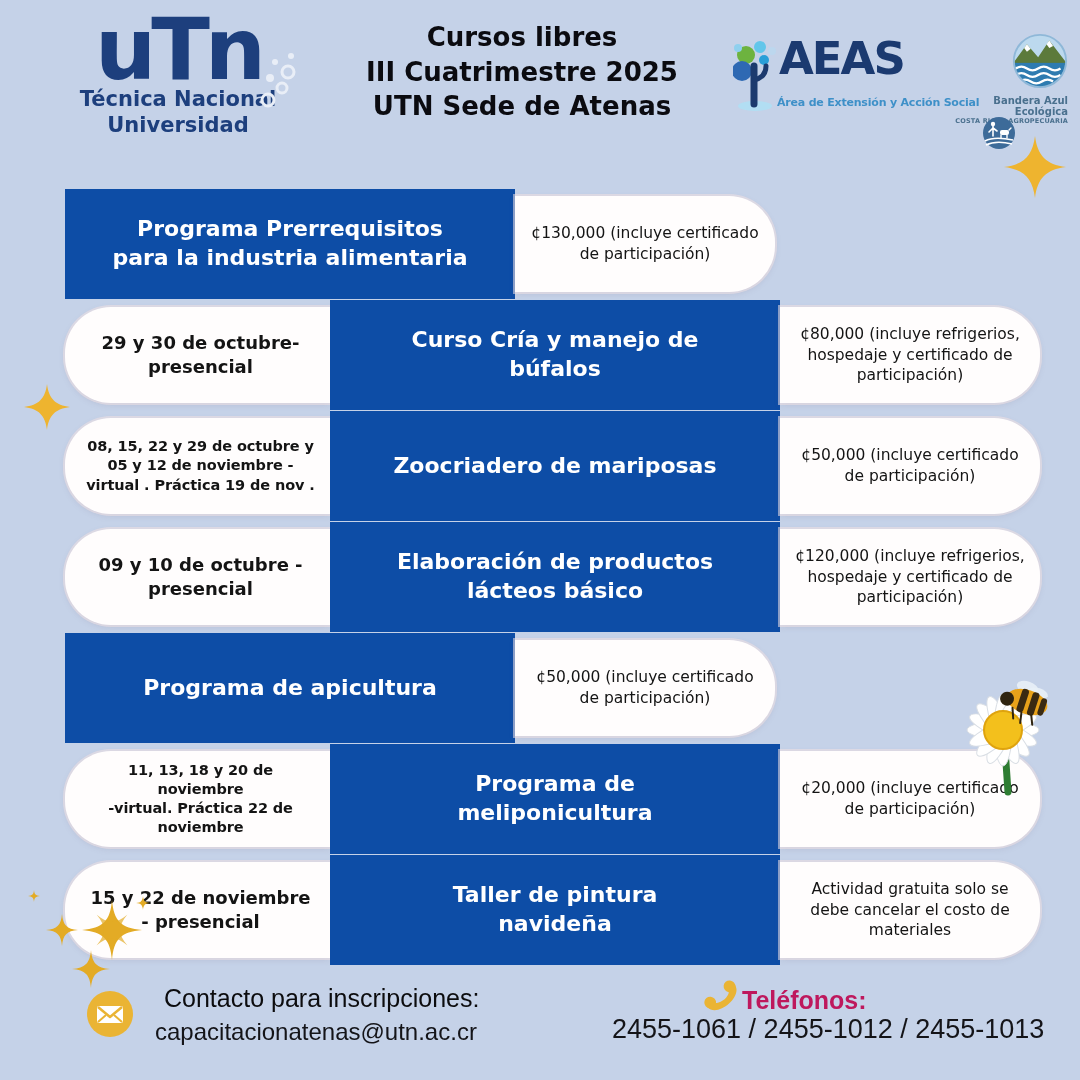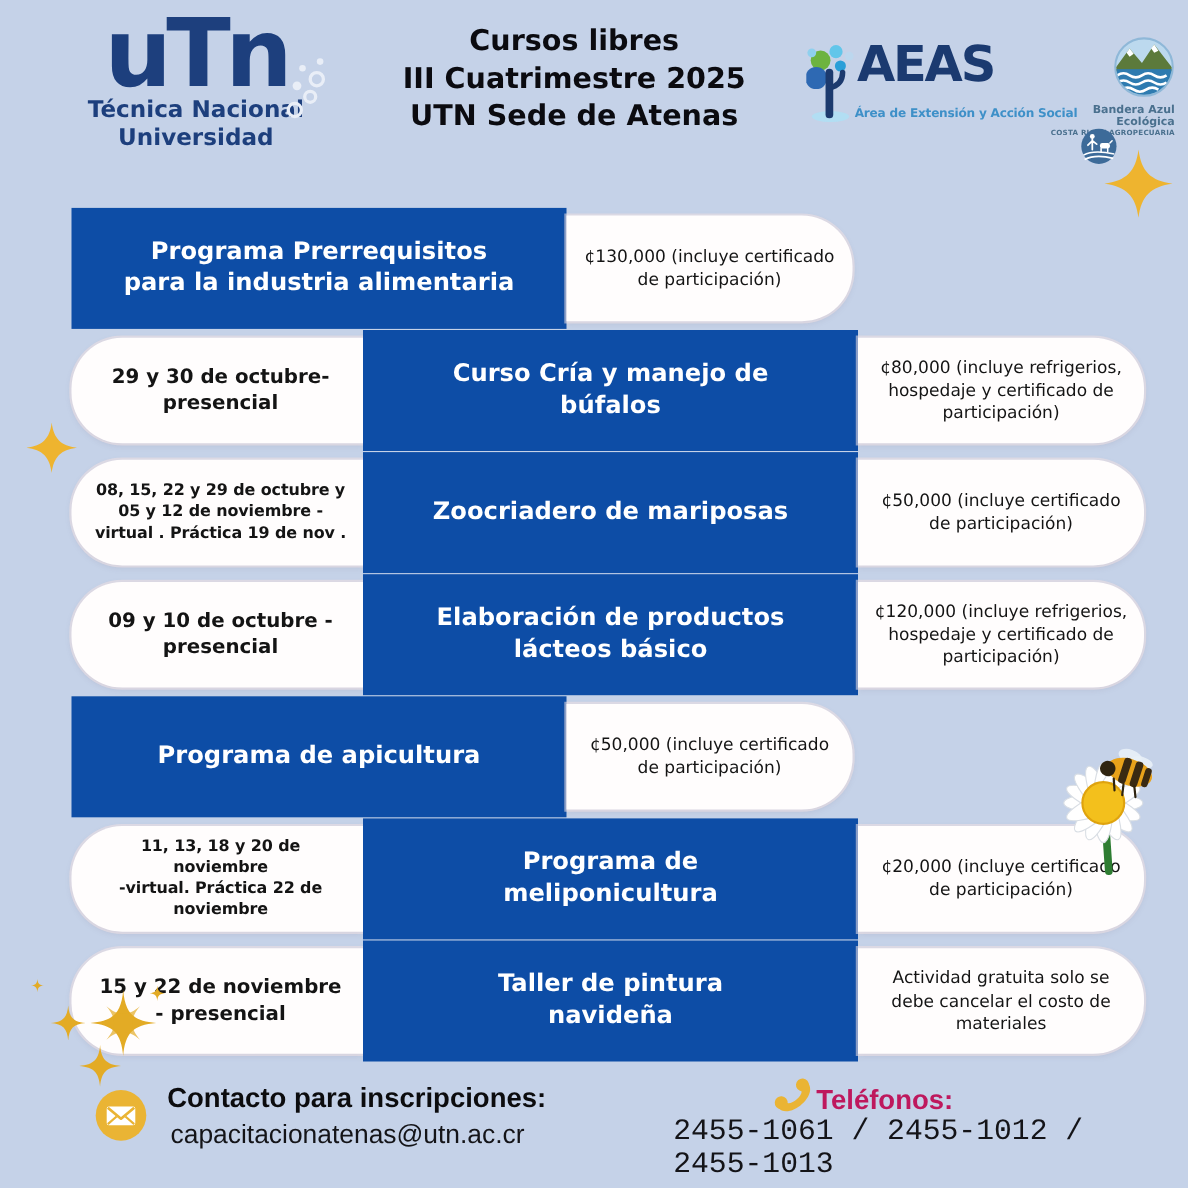--- a/index.html
+++ b/index.html
@@ -43,28 +43,28 @@
                display:flex;align-items:center;justify-content:center;text-align:center;
                padding:0 35px;box-sizing:border-box;
                font-size:22px;font-weight:700;color:#ffffff;line-height:1.3;white-space:pre-line;}
   .cell-price{width:260px;background:#fffdfd;border-radius:0 46px 46px 0;
               display:flex;align-items:center;justify-content:center;text-align:center;
               padding:0 10px;box-sizing:border-box;
               font-size:15.5px;font-weight:400;color:#141414;line-height:1.35;white-space:pre-line;
               box-shadow:0 0 0 2px rgba(240,226,228,.55),0 2px 6px rgba(120,110,140,.18);}
 
   
-  .footer-contact-label{position:absolute;left:152px;top:984px;font-size:25px;font-weight:700;
+  .footer-contact-label{position:absolute;left:164px;top:984px;font-size:25px;font-weight:400;
         color:#0c0c0e;font-family:"Liberation Sans",sans-serif;}
   .footer-email{position:absolute;left:155px;top:1018px;font-size:24px;color:#141418;
         font-family:"Liberation Sans",sans-serif;}
   .footer-tel-label{position:absolute;left:742px;top:986px;font-size:25px;font-weight:700;
         color:#be185d;font-family:"Liberation Sans",sans-serif;}
   .footer-tel-numbers{position:absolute;left:612px;top:1014px;font-size:27px;color:#141418;
-        font-family:Liberation Mono, monospace;}
+        font-family:Liberation Sans, sans-serif;}
 </style>
 </head>
 <body>
 
 <div class="poster">
 
   <div class="utn-logo">
     <div class="utn-wordmark">uTn</div>
     <svg class="utn-dots" width="44" height="62" viewBox="0 0 44 62">
       <circle cx="10" cy="52" r="6" fill="none" stroke="#e9eef7" stroke-width="3"></circle>

